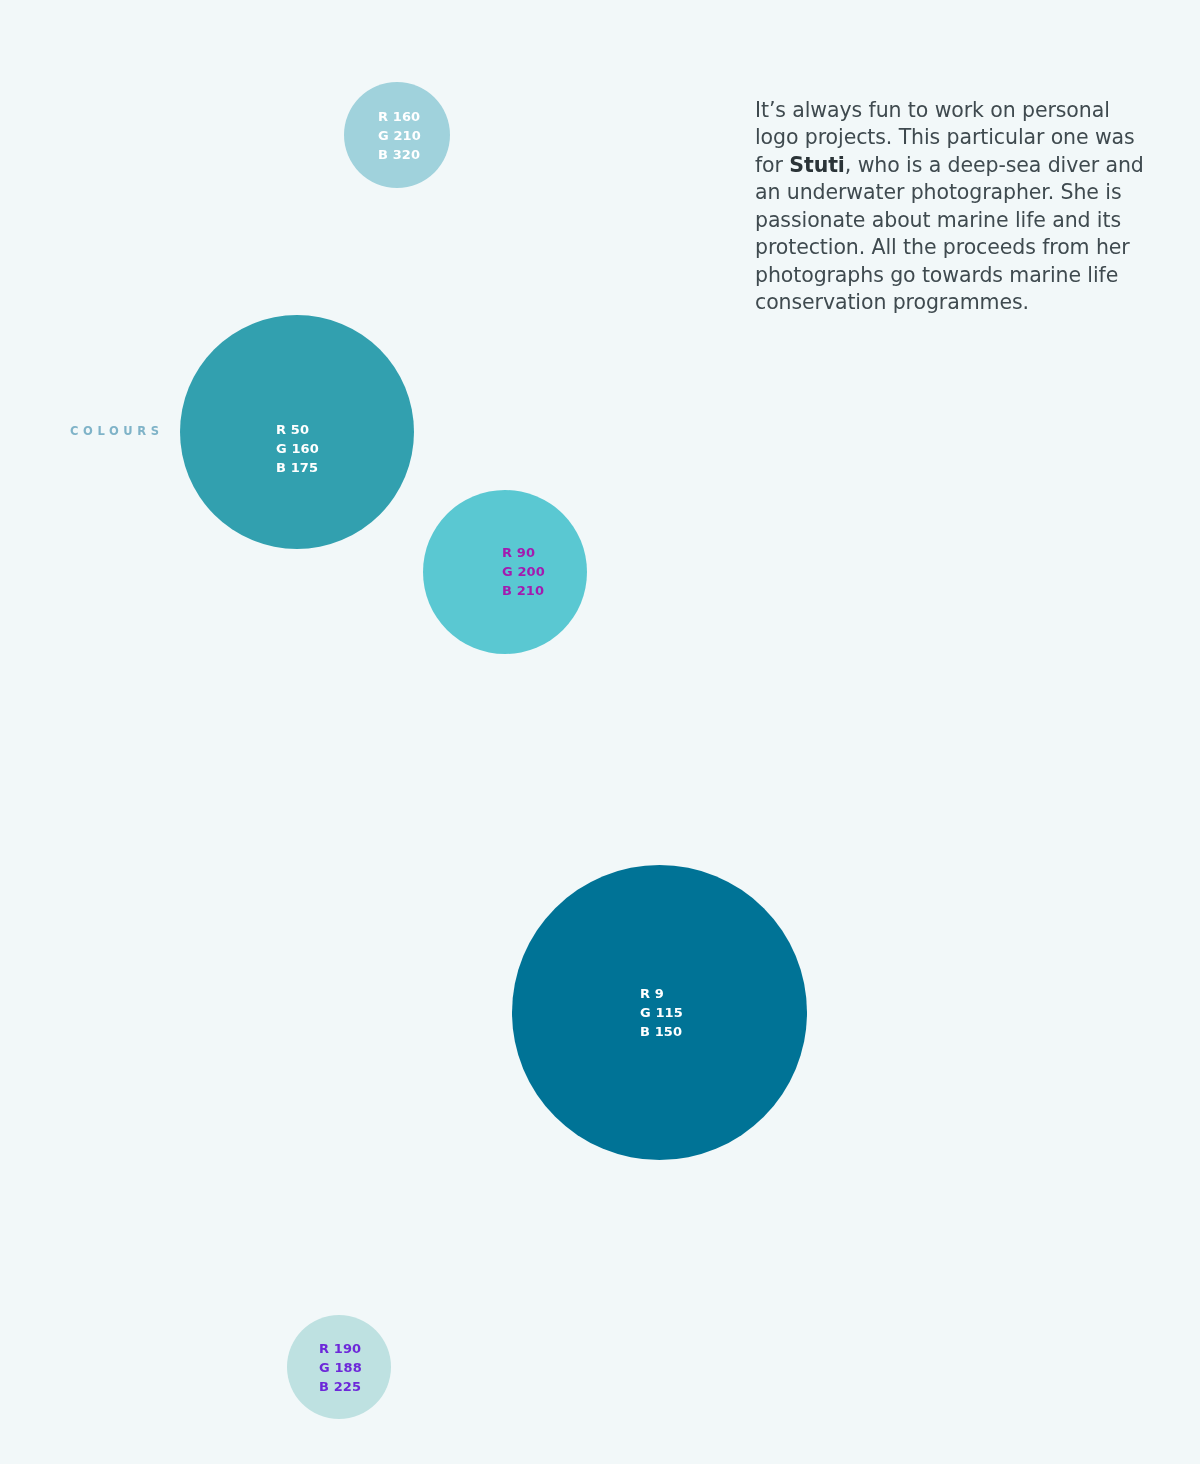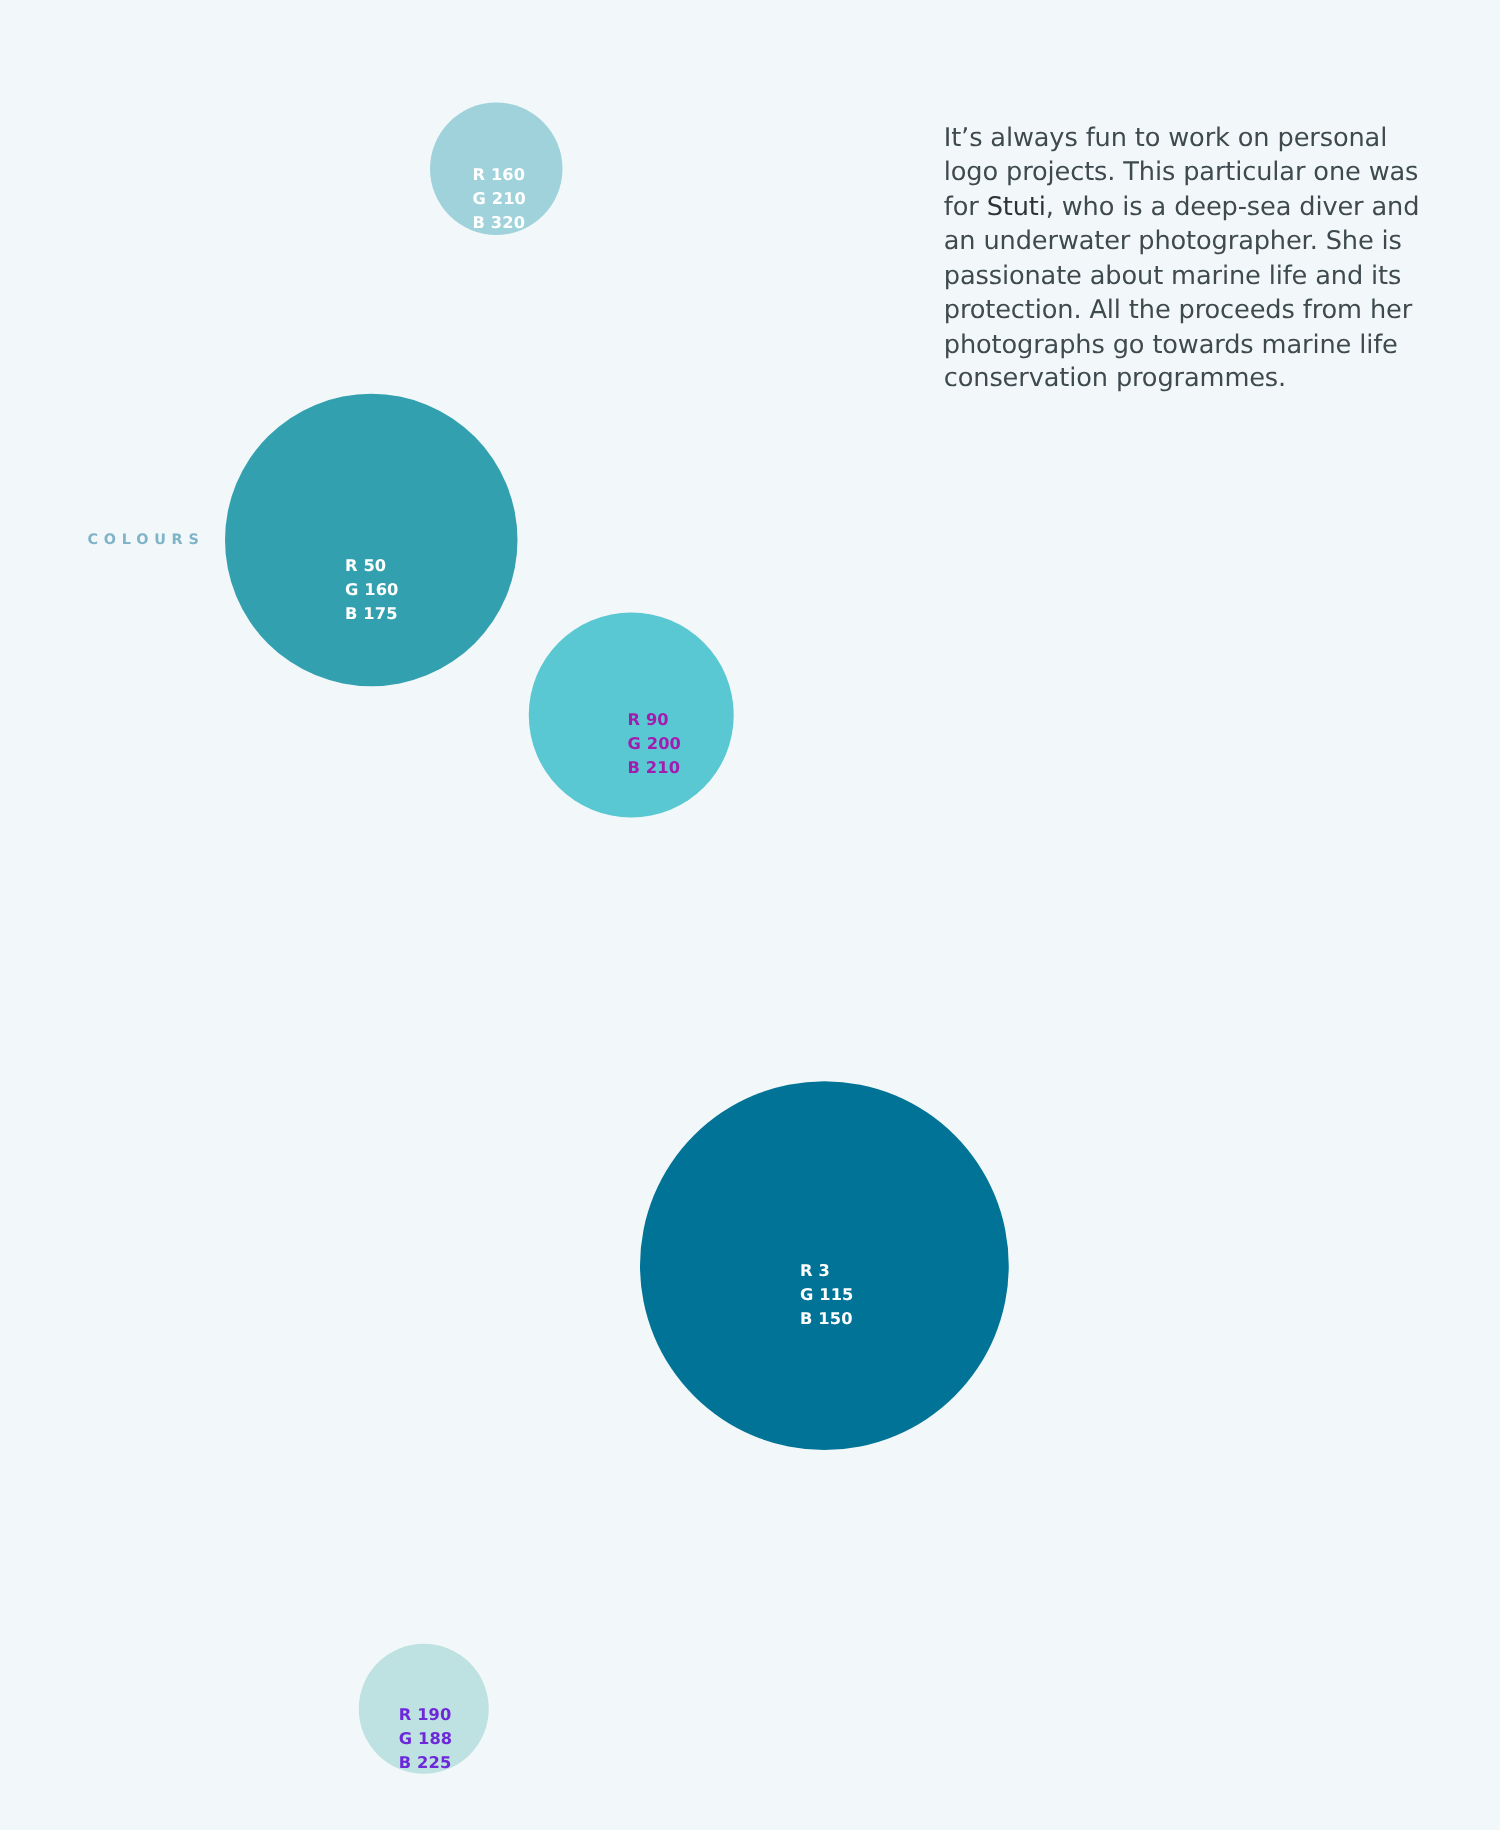--- a/index.html
+++ b/index.html
@@ -42,56 +42,55 @@
   .swatch-label {
     position: absolute;
     font-family: "DejaVu Sans", sans-serif;
     font-size: 13px;
     font-weight: 700;
     line-height: 19px;
     color: #ffffff;
     white-space: pre;
     text-align: left;
     letter-spacing: 0.1px;
-    margin-top: 24px;
   }
 
   
   .description {
     position: absolute;
     left: 755px;
     top: 76px;
     width: 390px;
     font-family: "DejaVu Sans", sans-serif;
     font-size: 20.5px;
     line-height: 27.5px;
     color: #3f4a4f;
     letter-spacing: -0.1px;
   }
   .description b {
-    font-weight: 400;
+    font-weight: 700;
     color: #2b3438;
   }
 </style>
 </head>
 <body>
 
 <div class="stage" style="background: rgb(242, 248, 249);">
 
   <div class="section-label" style="color: rgb(127, 179, 200); margin-left: 18px;">COLOURS</div>
 
   <div id="swatch-group">
       <div class="swatch" style="left: 344px; top: 82px; width: 106px; height: 106px; background: rgb(160, 210, 220);"></div>
       <div class="swatch-label" style="left: 378px; top: 107px; color: rgb(255, 255, 255);"><div>R 160</div><div>G 210</div><div>B 320</div></div>
       <div class="swatch" style="left: 180px; top: 315px; width: 234px; height: 234px; background: rgb(50, 160, 175);"></div>
       <div class="swatch-label" style="left: 276px; top: 420px; color: rgb(255, 255, 255);"><div>R 50</div><div>G 160</div><div>B 175</div></div>
       <div class="swatch" style="left: 423px; top: 490px; width: 164px; height: 164px; background: rgb(90, 200, 210);"></div>
       <div class="swatch-label" style="left: 502px; top: 543px; color: #a21caf;"><div>R 90</div><div>G 200</div><div>B 210</div></div>
       <div class="swatch" style="left: 512px; top: 865px; width: 295px; height: 295px; background: rgb(0, 115, 150);"></div>
-      <div class="swatch-label" style="left: 640px; top: 984px; color: rgb(255, 255, 255);"><div>R 3</div><div>G 115</div><div>B 150</div></div>
+      <div class="swatch-label" style="left: 640px; top: 984px; color: rgb(255, 255, 255);"><div>R 9</div><div>G 115</div><div>B 150</div></div>
       <div class="swatch" style="left: 287px; top: 1315px; width: 104px; height: 104px; background: rgb(190, 225, 225);"></div>
       <div class="swatch-label" style="left: 319px; top: 1339px; color: #6d28d9;"><div>R 190</div><div>G 188</div><div>B 225</div></div>
     </div>
 
   <p class="description">
     <span>It’s always fun to work on personal logo projects. This particular one was for </span><b>Stuti</b><span>, who is a deep-sea diver and an underwater photographer. She is passionate about marine life and its protection. All the proceeds from her photographs go towards marine life conservation programmes.</span>
   </p>
 
 </div>
 

